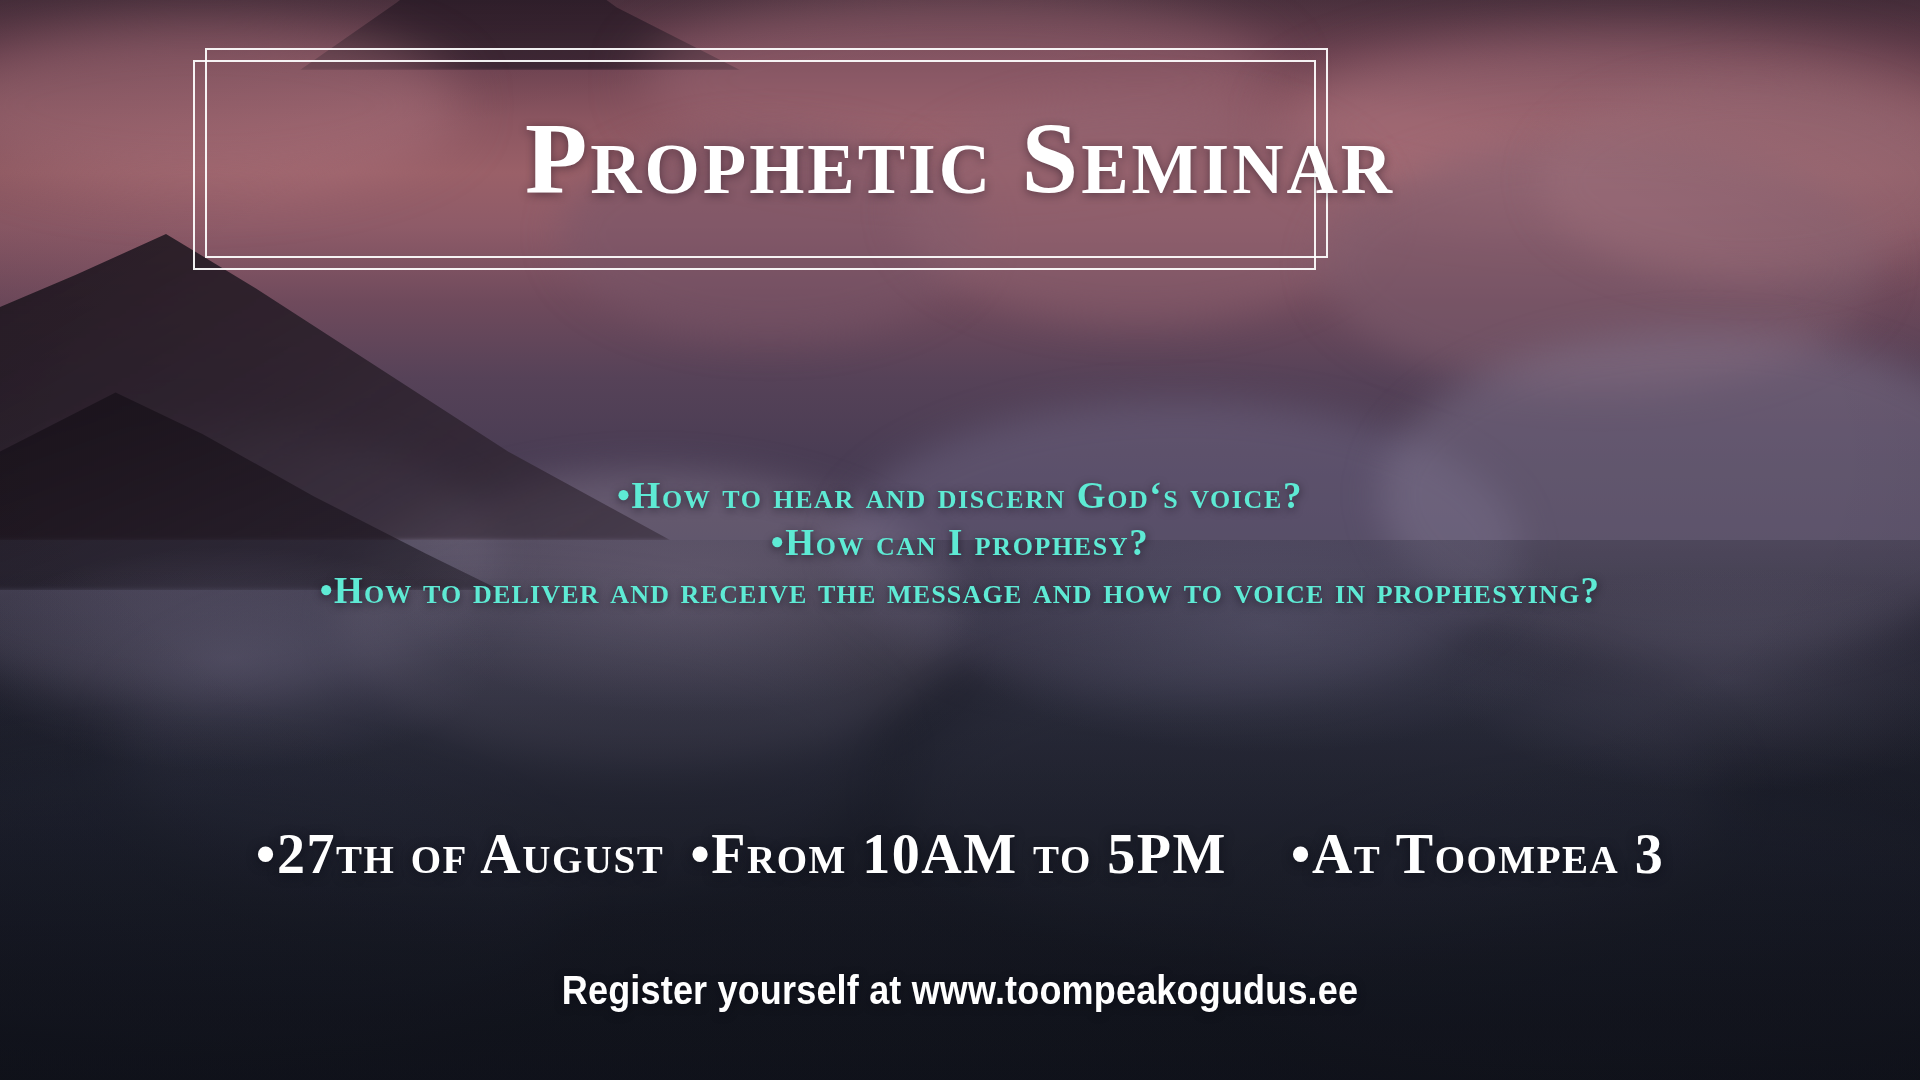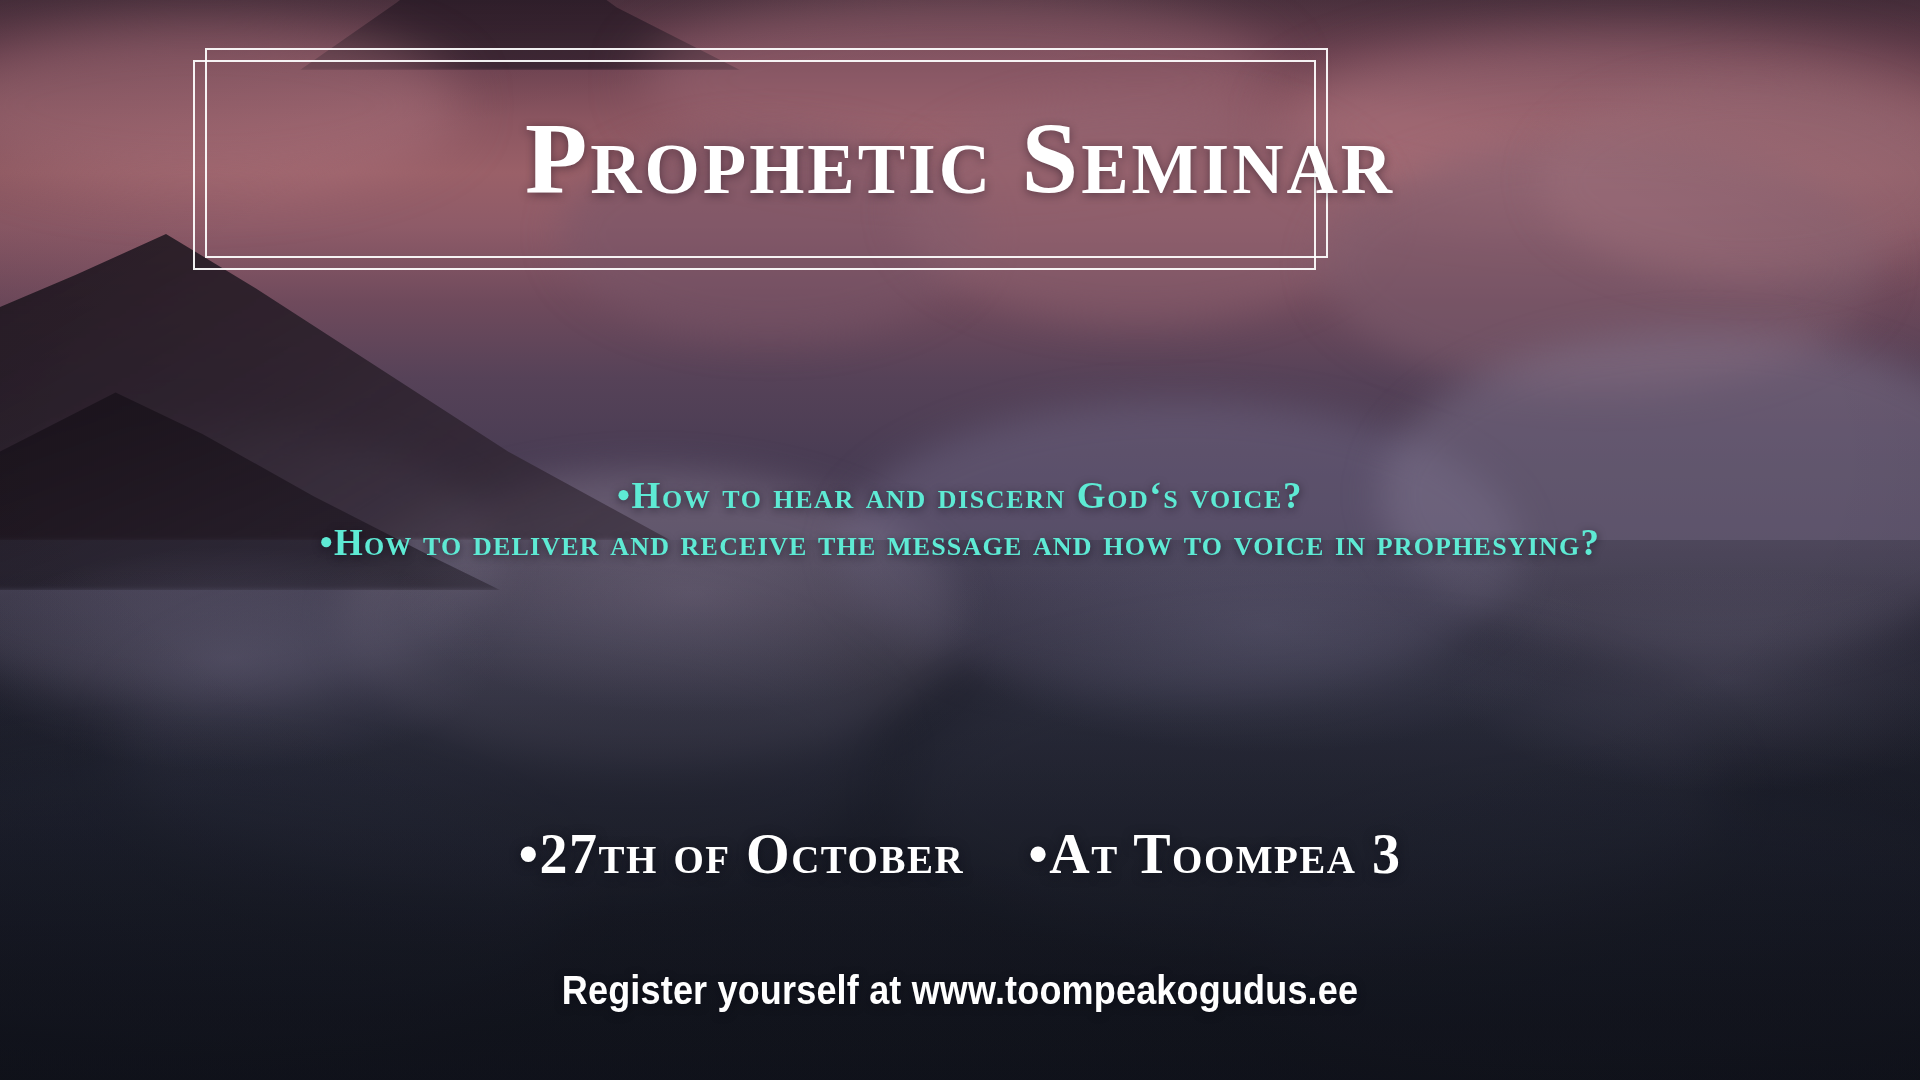--- a/index.html
+++ b/index.html
@@ -231,24 +231,26 @@
 
     <div class="title-frame">
       <div class="rect outer"></div>
       <div class="rect inner"></div>
     </div>
 
     <h1 class="title">Prophetic Seminar</h1>
 
     <div class="questions">
       <span class="q">•How to hear and discern God‘s voice?</span>
+      <span class="q">•How can I prophesy?</span>
       <span class="q wide">•How to deliver and receive the message and how to voice in prophesying?</span>
     </div>
 
     <div class="details">
-      <span class="chunk">•27th of October</span>
+      <span class="chunk">•27th of August</span>
+      <span class="chunk">•From 10AM to 5PM</span>
       <span class="chunk pad">•At Toompea 3</span>
     </div>
 
     <div class="register">Register yourself at www.toompeakogudus.ee</div>
 
   </div>
 </div>
 
 </body></html>

